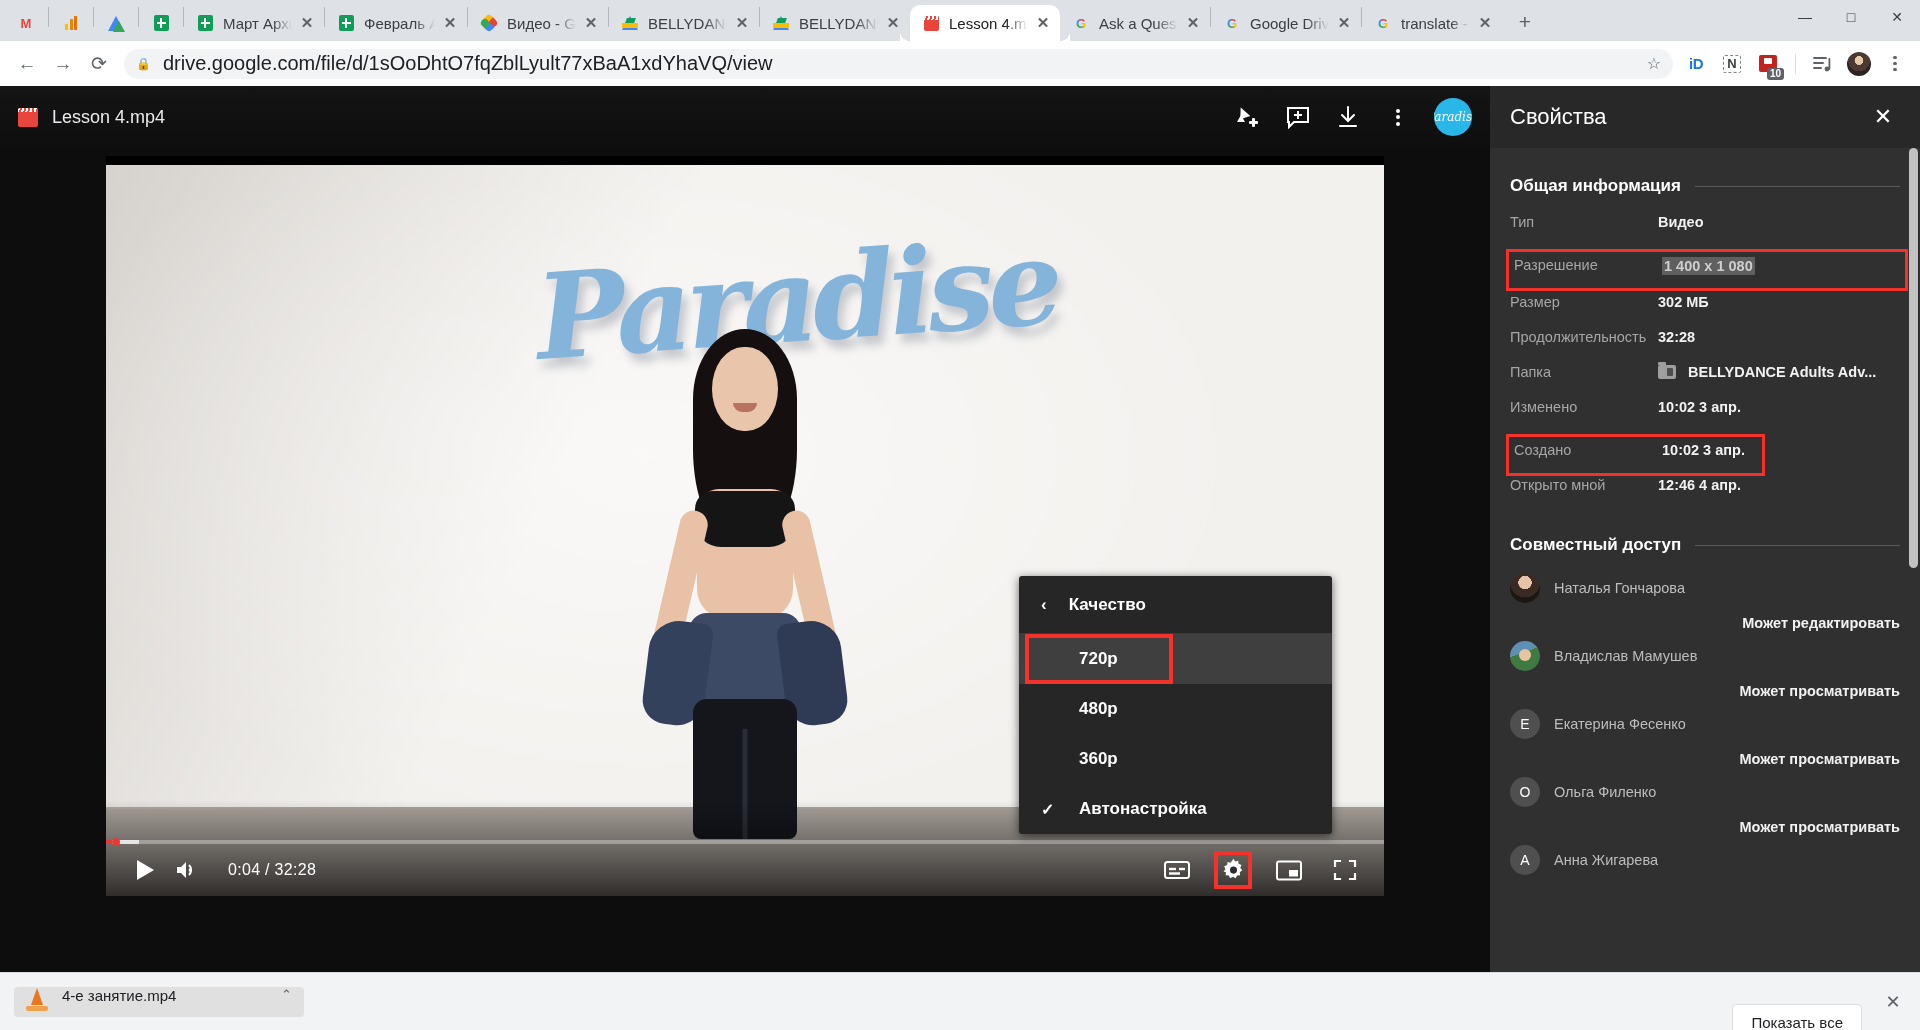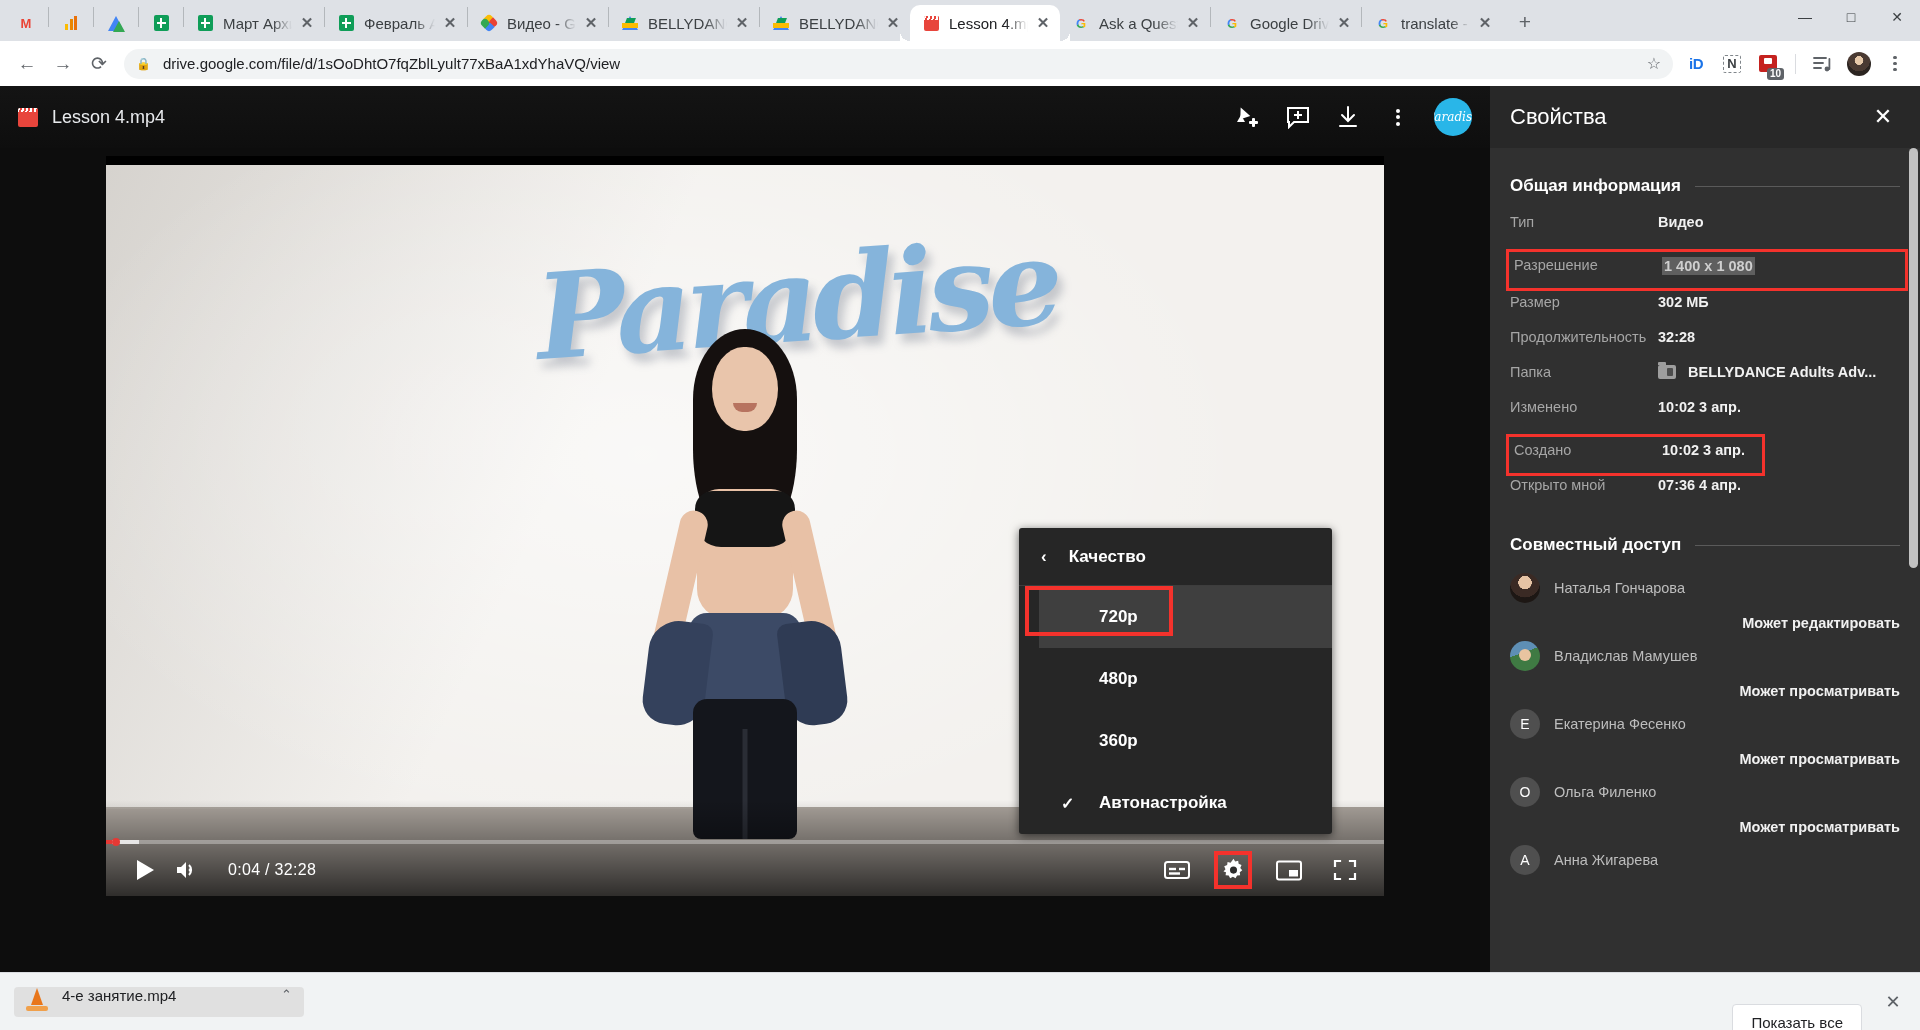--- a/index.html
+++ b/index.html
@@ -90,21 +90,21 @@
     -webkit-background-clip:text;background-clip:text;color:transparent;}
 
   
   .omnirow { height: 45px; background: #fff; display: flex; align-items: center;
              padding: 0 10px; gap: 2px; }
   .navbtn { width: 34px; height: 34px; display:flex;align-items:center;justify-content:center;
             color:#5f6368; font-size:19px; border-radius:50%; flex:0 0 34px;}
   .urlbox { flex: 1 1 auto; height: 30px; background:#f1f3f4; border-radius:15px;
             display:flex; align-items:center; padding: 0 12px; margin-left: 6px; min-width:0;}
   .urlbox .lock { font-size:12px; color:#5f6368; margin-right: 12px; }
-  .urlbox .url { font-size: 15px; color:#202124; white-space:nowrap; overflow:hidden; }
+  .urlbox .url { font-size: 20px; color:#202124; white-space:nowrap; overflow:hidden; }
   .urlbox .star { margin-left:auto; font-size:16px; color:#5f6368; padding-left:10px; }
   .exticons { display:flex; align-items:center; gap:6px; padding-left:6px;}
   .exticon { width:30px;height:30px;display:flex;align-items:center;justify-content:center;
              position:relative; font-size:14px; }
   .ext-id { color:#1a73e8; font-weight:700; font-size:15px; letter-spacing:-.5px;}
   .ext-n { color:#3c4043; font-weight:700; font-size:13px; border:1.5px dashed #80868b;
            border-radius:2px; width:18px;height:18px;display:flex;align-items:center;justify-content:center;}
   .ext-red { width:18px;height:17px;background:#c5221f;border-radius:2px;position:relative;}
   .ext-red::after{content:"";position:absolute;top:3px;left:5px;width:8px;height:6px;background:#fff;border-radius:1px;}
   .badge10 { position:absolute; bottom:-1px; right:-1px; background:#5f6368;color:#fff;
@@ -188,22 +188,22 @@
   .cright{ margin-left:auto; display:flex;align-items:center;gap:14px;}
   .gearwrap { position:relative; width:42px;height:42px;display:flex;align-items:center;justify-content:center;}
   .gearwrap::after{content:"";position:absolute;inset:2px;border:4px solid #f4322c;}
 
   
   .qmenu { position:absolute; right:52px; bottom:62px; width:313px;
            background:#262626; border-radius:3px; color:#fff;
            box-shadow:0 2px 10px rgba(0,0,0,.6); overflow:hidden;}
   .qhead { height:58px; display:flex;align-items:center; gap:22px; padding:0 22px;
            border-bottom:1px solid #3d3d3d; font-size:17px; font-weight:700;}
-  .qitem { height:62px; display:flex; align-items:center; padding:0 22px 0 60px;
-           font-size:17px; font-weight:700; position:relative;margin-left:20px;}
+  .qitem { height:50px; display:flex; align-items:center; padding:0 22px 0 60px;
+           font-size:17px; font-weight:700; position:relative;}
   .qitem.hl { background:#3f3f3f; }
   .qitem .chk { position:absolute; left:22px; font-size:16px; }
   .qbox { position:absolute; left:6px; top:0; width:148px; height:50px;
           border:4px solid #f4322c; pointer-events:none;}
 
   
   .panel { width: 430px; flex:0 0 430px; background:#303030; color:#e0e0e0;
            position:relative; display:flex; flex-direction:column;}
   .ptop { height:62px; display:flex;align-items:center; padding:0 20px;
           background:#282828; }
@@ -599,21 +599,21 @@
       <div style="position:relative">
         <div class="prow" style="padding:8px 0 8px 4px;margin-bottom:11px">
           <div class="plabel">Создано</div>
           <div class="pvalue">10:02 3 апр.</div>
         </div>
         <div class="hlbox" style="top:0;height:42px;left:-4px;right:135px"></div>
       </div>
 
       <div class="prow">
         <div class="plabel">Открыто мной</div>
-        <div class="pvalue">07:36 4 апр.</div>
+        <div class="pvalue">12:46 4 апр.</div>
       </div>
 
       <div class="sechead" style="margin-top:42px">
         <span>Совместный доступ</span>
           <span class="rule"></span>
       </div>
 
       <div class="person">
         <span class="pav pav1"></span>
         <span class="pname">Наталья Гончарова</span>

